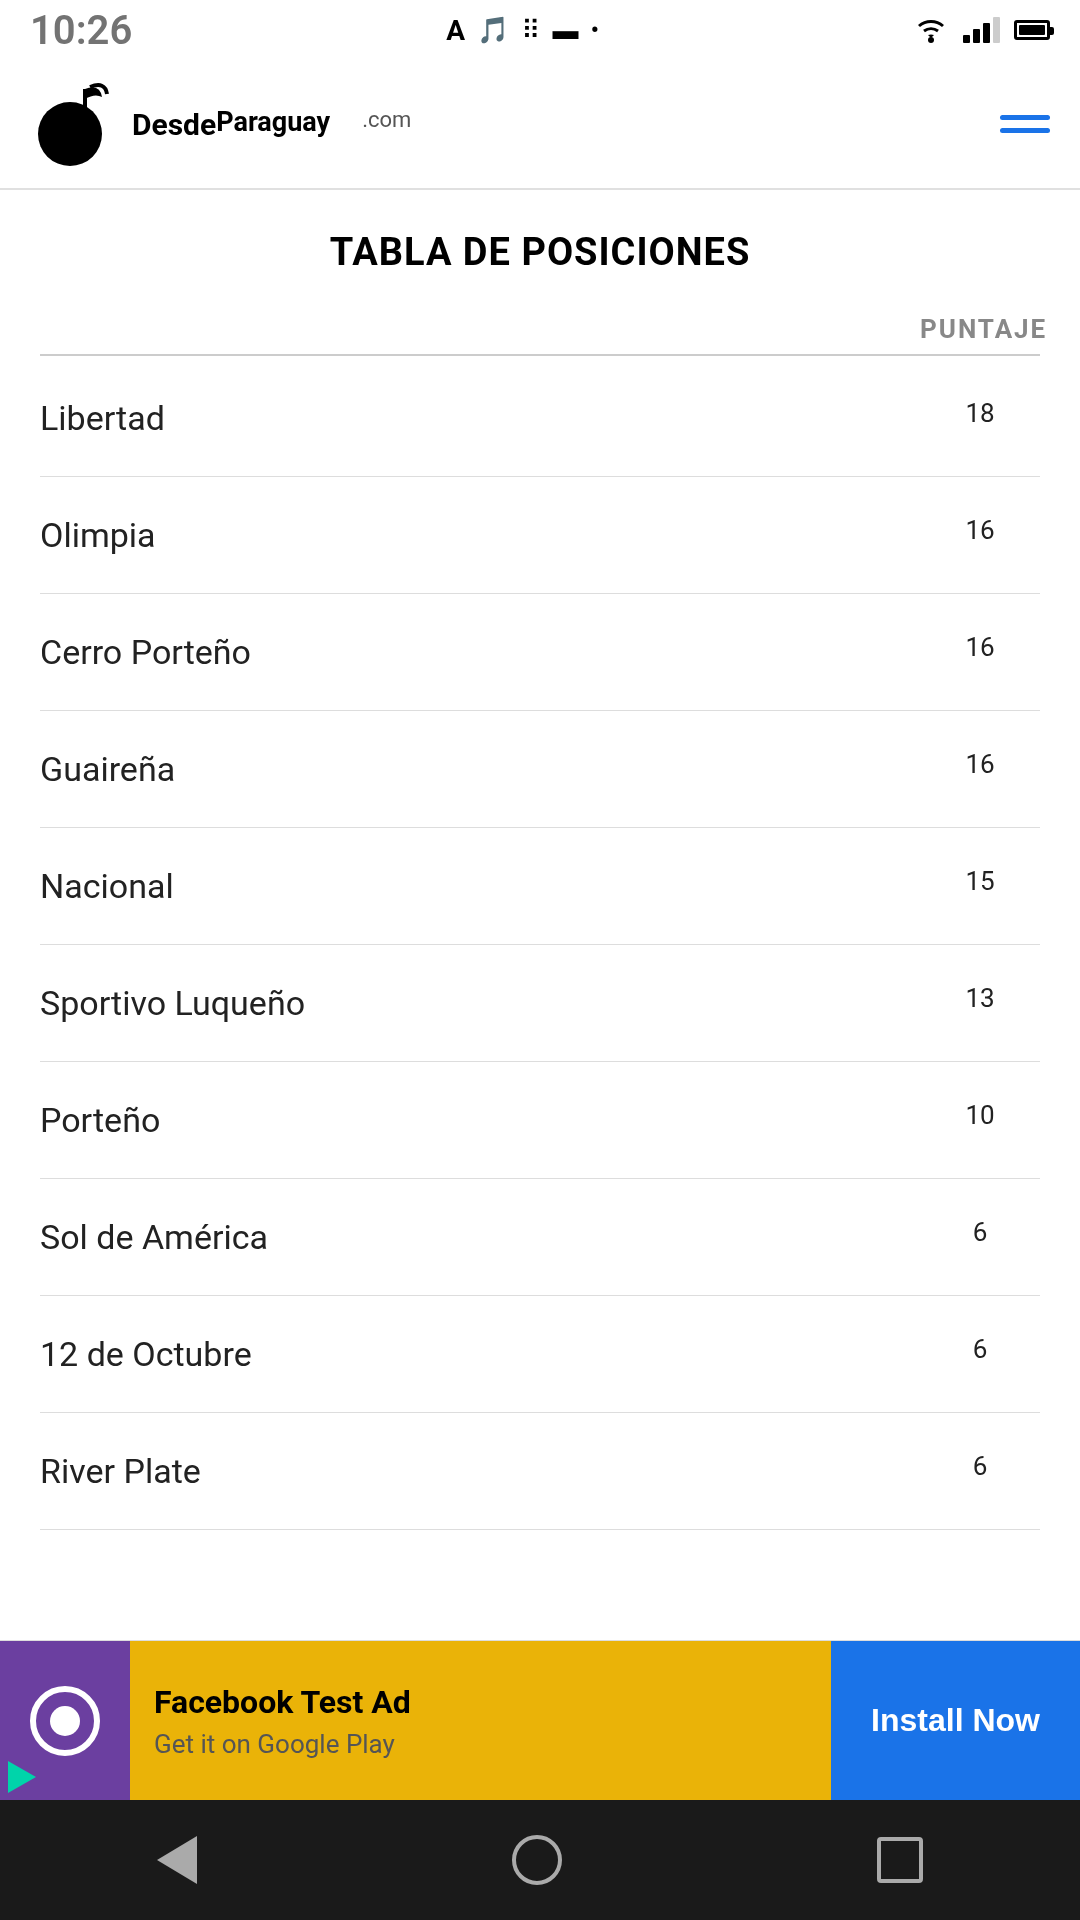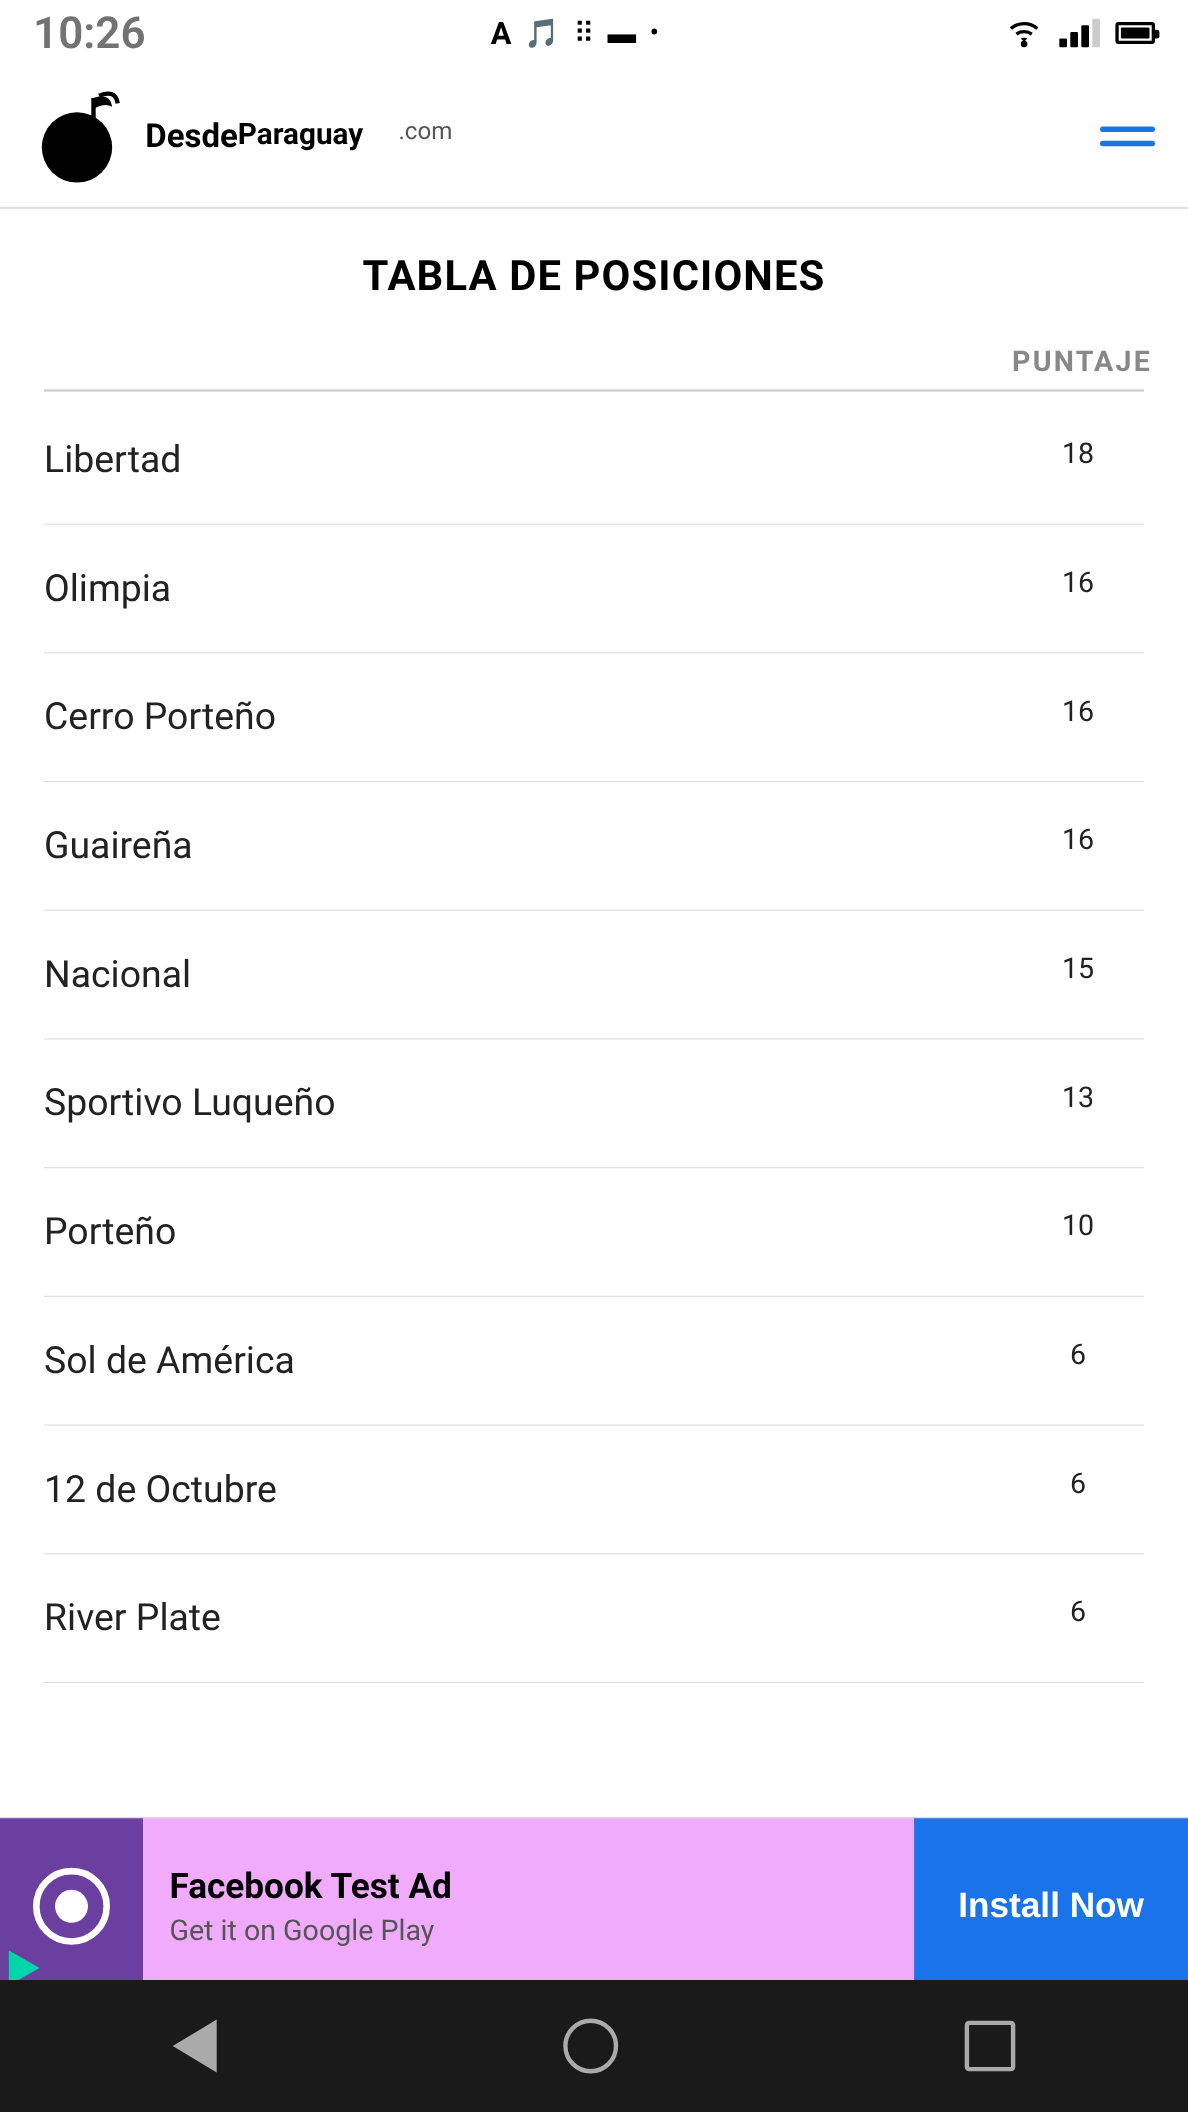--- a/index.html
+++ b/index.html
@@ -128,25 +128,25 @@
       font-size: 26px;
       color: #222;
       font-weight: 400;
       width: 120px;
       text-align: center;
     }
 
     
     .ad-banner {
       position: absolute;
-      bottom: 108px;
+      bottom: 120px;
       left: 0;
       width: 100%;
       height: 160px;
-      background: #f0abfc;
+      background: #eab308;
       display: flex;
       align-items: center;
       border-top: 1px solid #ddd;
     }
 
     .ad-icon-container {
       width: 130px;
       height: 160px;
       background: #6b3fa0;
       display: flex;

